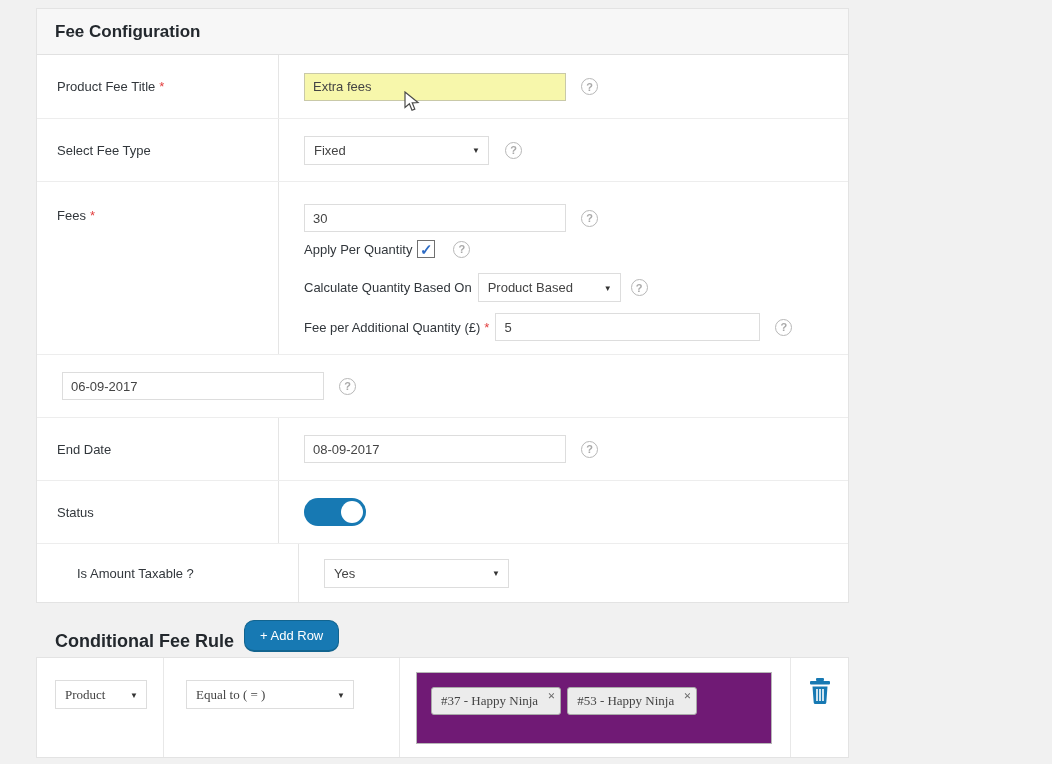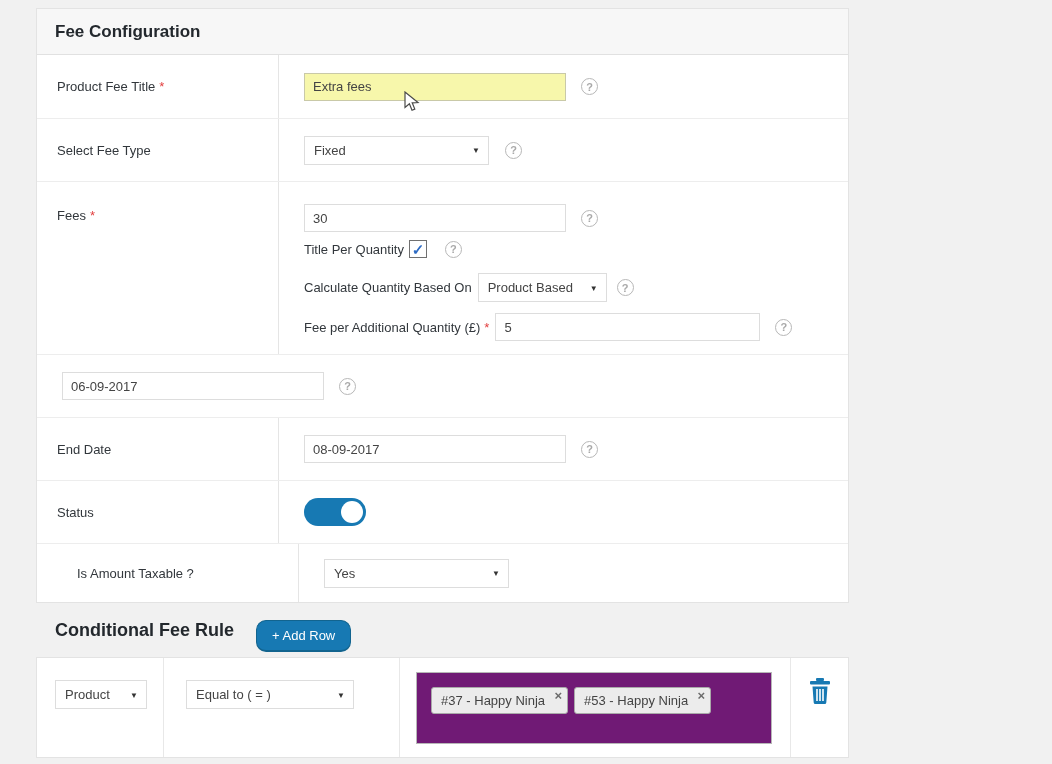--- a/index.html
+++ b/index.html
@@ -41,21 +41,21 @@
   }
   input.txt.hl { background:#f7f7ab; border-color:#c9c9a8; }
 
   .sel {
     position:relative; height:29px; border:1px solid #ddd; background:#fff;
     font-size:13px; color:#444; display:flex; align-items:center;
     padding:0 24px 0 9px; cursor:default;
   }
   .sel .arrow { position:absolute; right:8px; top:50%; transform:translateY(-50%);
     font-size:8px; color:#333; }
-  .w185{width:185px}.w125{width:129px}.w92{width:92px}.w190{width:168px}
+  .w185{width:185px}.w125{width:143px}.w92{width:92px}.w190{width:168px}
 
   .help {
     width:17px; height:17px; border:1px solid #b7b7b7; border-radius:50%;
     color:#a9a9a9; font-size:11px; font-weight:bold;
     display:inline-flex; align-items:center; justify-content:center;
     margin-left:15px; flex:0 0 auto;
   }
 
   .inline { display:flex; align-items:center; }
   .mt22{margin-top:22px}.mt8{margin-top:8px}.mt15{margin-top:15px}.mt11{margin-top:11px}
@@ -71,33 +71,33 @@
     position:relative; cursor:pointer;
   }
   .toggle .knob {
     position:absolute; right:3px; top:3px; width:22px; height:22px;
     border-radius:50%; background:#fff;
   }
 
   
   .cond-head {
     position:absolute; left:55px; top:620px;
-    display:flex; align-items:flex-start; gap:22px;
+    display:flex; align-items:flex-end; gap:10px;
   }
   .cond-title { font-size:18px; font-weight:bold; color:#23282d; }
   .add-row-btn {
     background:#1779b3; color:#fff; border:1px solid #12648f;
     border-bottom-width:2px; border-radius:10px;
     font-family:"Liberation Sans",sans-serif;
     font-size:13px; padding:7px 15px; cursor:pointer;
   }
 
   .rule-panel {
     position:absolute; left:36px; top:657px; width:813px; height:101px;
-    background:#fff; border:1px solid #e3e3e3; display:flex;
+    background:#fff; border:1px solid #e3e3e3; display:flex;font-family:Liberation Serif, serif;
   }
   .rcell { border-right:1px solid #e8e8e8; }
   .rc1 { flex:0 0 127px; padding:22px 0 0 18px; }
   .rc2 { flex:0 0 236px; padding:22px 0 0 22px; }
   .rc3 { flex:0 0 391px; padding:14px 0 0 16px; }
   .rc4 { flex:1; border-right:none; display:flex; justify-content:center; padding-top:20px; }
 
   .tagbox {
     width:356px; height:72px; border:1px solid #b7b7b7; background:#701a75;
     padding:14px; display:flex; align-items:flex-start; gap:6px;
@@ -150,21 +150,21 @@
     <div class="lcell top">
       <span>Fees</span>
       <span class="req">*</span>
     </div>
     <div class="ccell stack">
       <div class="inline mt22">
         <input class="txt" type="text" value="30" style="">
         <span class="help">?</span>
       </div>
       <div class="inline mt8">
-        <span>Title Per Quantity</span>
+        <span>Apply Per Quantity</span>
         <span class="chk">✓</span>
         <span class="help" style="margin-left:18px">?</span>
       </div>
       <div class="inline mt15">
         <span>Calculate Quantity Based On</span>
         <div class="sel w125" style="margin-left:6px">
           <span>Product Based</span>
           <span class="arrow">▼</span>
         </div>
         <span class="help" style="margin-left:10px">?</span>

